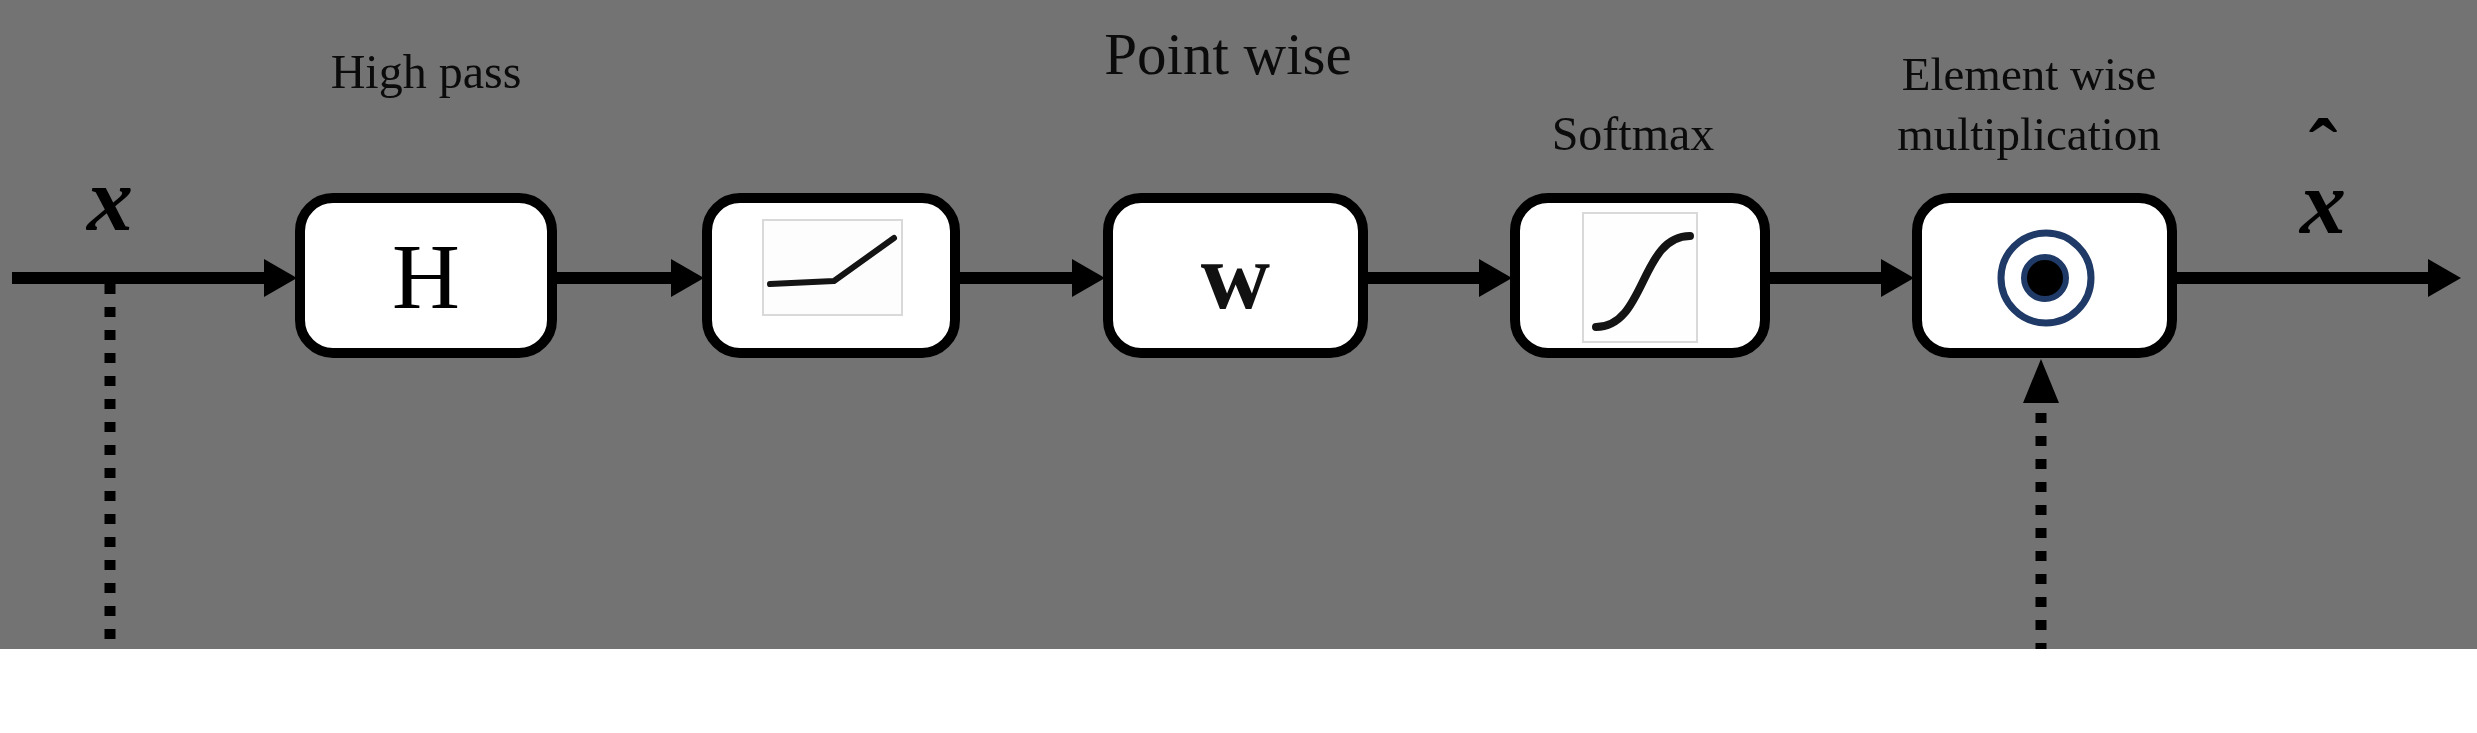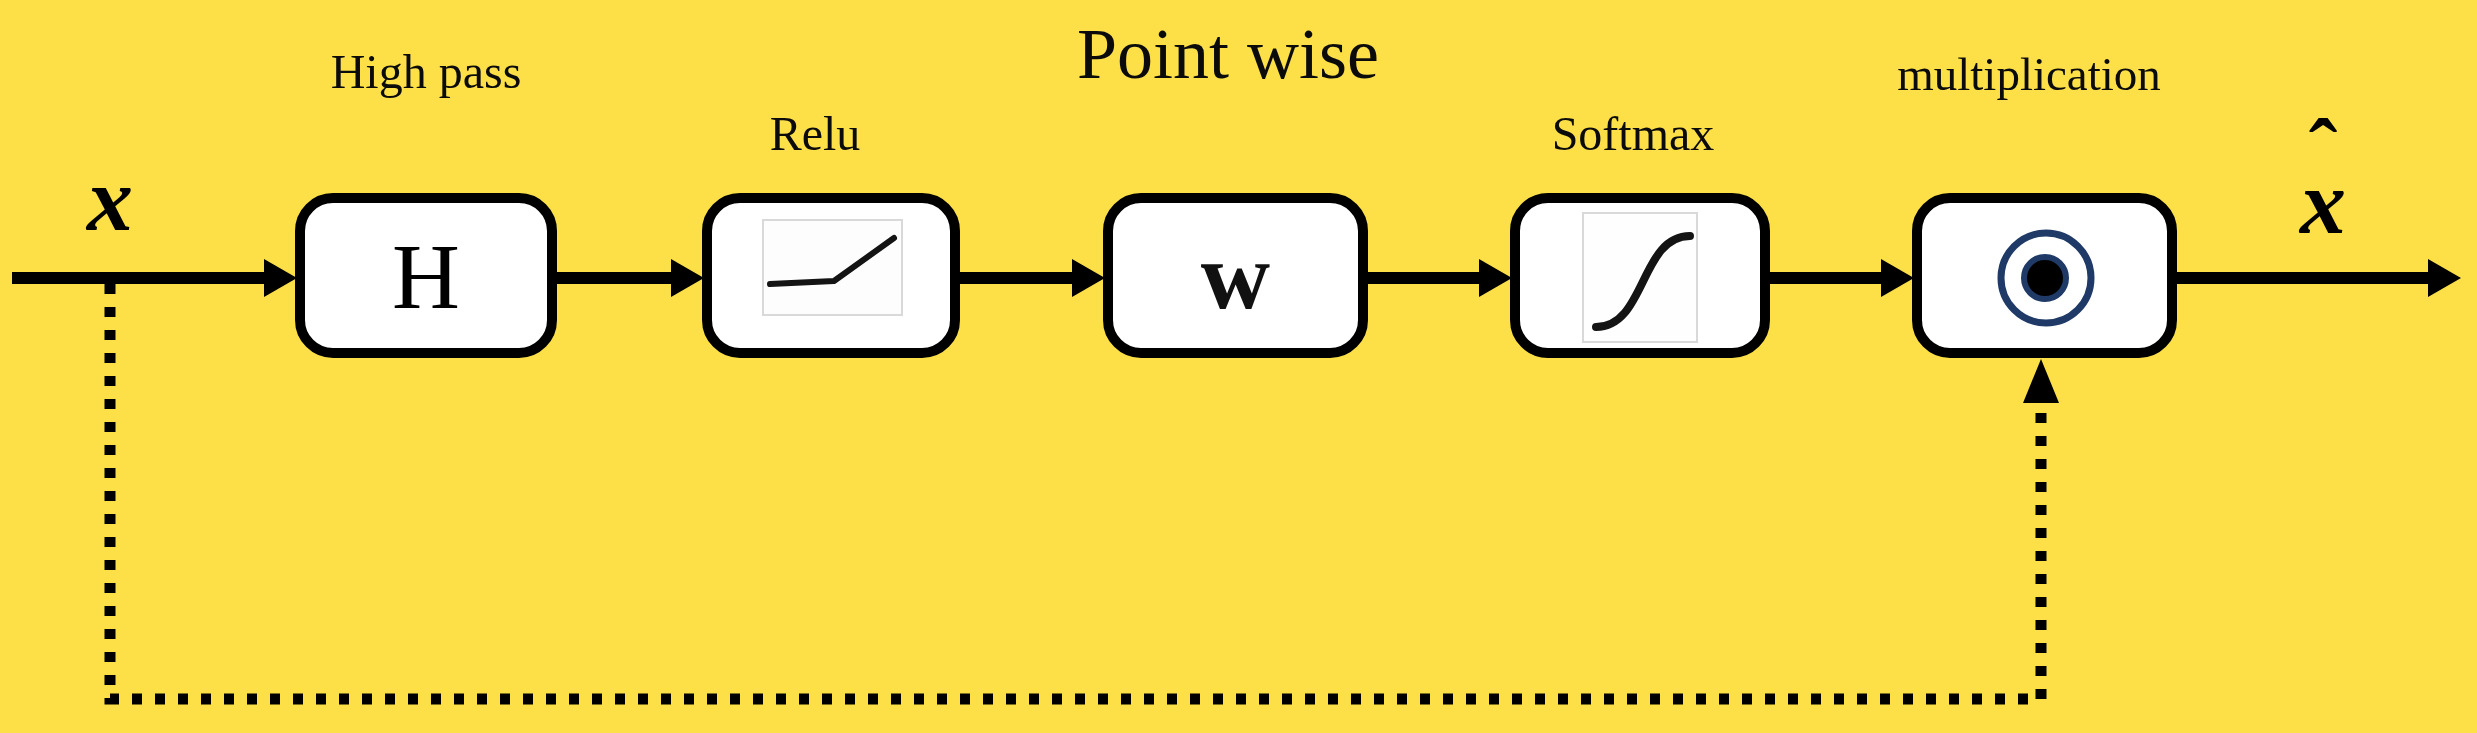--- a/index.html
+++ b/index.html
@@ -1,17 +1,17 @@
 <!DOCTYPE html>
 <html><head>
 <meta charset="utf-8">
 <style>
   html,body { margin:0; padding:0; background:#ffffff; }
   #canvas {
-    position:relative; width:2477px; height:733px; background:#fde047;
+    position:relative; width:2477px; height:649px; background:#737373;
     overflow:hidden; font-family:"Liberation Serif","DejaVu Serif",serif;
   }
   .stage-box {
     position:absolute; box-sizing:border-box; background:#ffffff;
     border:10px solid #000000; border-radius:38px;
     display:flex; align-items:center; justify-content:center;
   }
   .stage-label {
     position:absolute; text-align:center; color:#0b0b0b; width:400px;
     line-height:60px; font-size:48px; white-space:nowrap;
@@ -31,30 +31,28 @@
   #wires { position:absolute; left:0; top:0; width:2477px; height:733px; pointer-events:none; }
 </style>
 </head>
 <body>
 
 <div id="canvas">
 
   <div class="stage-label" style="left:226px; top:42px;">
     <span class="lline">High pass</span>
   </div>
-  <div class="stage-label" style="left:615px; top:104px;">
-    <span class="lline">Relu</span>
-  </div>
-  <div class="stage-label" style="left:1028px; top:17px; font-size:72px; line-height:74px;">
+  <div class="stage-label" style="left:1028px; top:17px; font-size:59px; line-height:74px;">
     <span class="lline">Point wise</span>
   </div>
   <div class="stage-label" style="left:1433px; top:104px;font-family:Liberation Serif, serif;">
     <span class="lline">Softmax</span>
   </div>
   <div class="stage-label" style="left:1829px; top:44px; font-size:47px;">
+    <span class="lline">Element wise</span>
     <span class="lline">multiplication</span>
   </div>
 
   <div class="io-label" style="left:30px; top:149px;">
     <span>x</span>
   </div>
   <div class="io-label" style="left:2243px; top:152px;">
     <span class="hat">ˆ</span>
     <span>x</span>
   </div>

